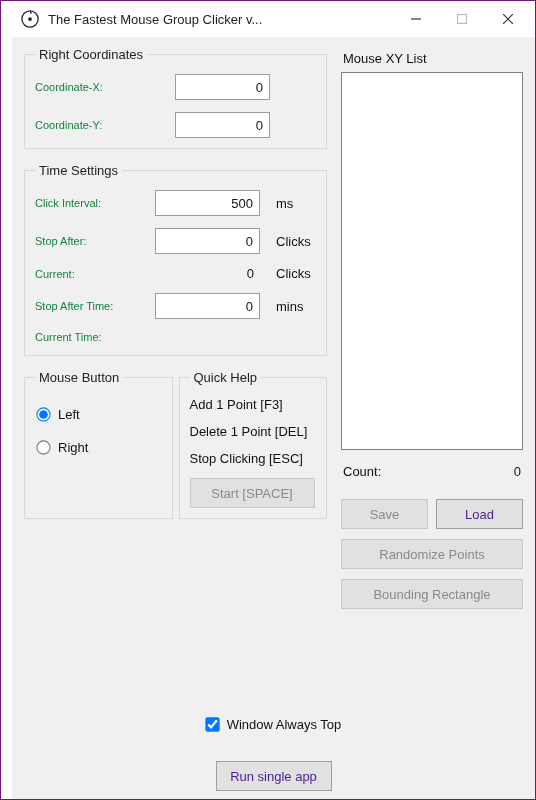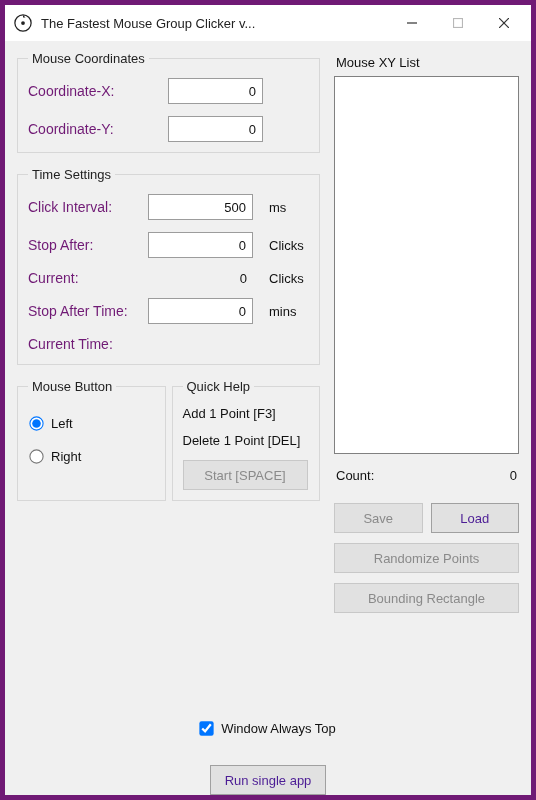--- a/index.html
+++ b/index.html
@@ -12,24 +12,25 @@
     font-size: 12px;
     color: #111;
     background: #fff;
     width: 536px;
     height: 800px;
     overflow: hidden;
   }
   .window {
     width: 536px;
     height: 800px;
-    border: 5px solid #701a75;
+    border: 1px solid #701a75;
     background: #fff;
     display: flex;
     flex-direction: column;
+    padding-left: 11px;
   }
   .titlebar {
     height: 36px;
     display: flex;
     align-items: center;
     padding: 0 4px 0 8px;
     color: #222;
     font-size: 13px;
   }
   .titlebar .app-icon {
@@ -75,22 +76,22 @@
     padding: 0 4px;
     color: #222;
   }
   .row {
     display: flex;
     align-items: center;
     margin-bottom: 12px;
   }
   .row:last-child { margin-bottom: 0; }
   .lbl {
-    font-size: 14px;
-    color: #701a75;
+    font-size: 11px;
+    color: #15803d;
   }
   .input {
     background: #fff;
     border: 1px solid #9c9c9c;
     height: 26px;
     text-align: right;
     padding: 0 6px;
     font-family: inherit;
     font-size: 13px;
     color: #111;
@@ -235,21 +236,21 @@
     </div>
   </div>
 
   <div class="client">
 
     <div class="cols">
 
       <div class="left-col">
 
         <fieldset>
-          <legend>Mouse Coordinates</legend>
+          <legend>Right Coordinates</legend>
           <div class="row coord-row">
             <span class="lbl">Coordinate-X:</span>
             <input class="input" value="0" style="">
           </div>
           <div class="row coord-row">
             <span class="lbl">Coordinate-Y:</span>
             <input class="input" value="0" style="">
           </div>
         </fieldset>
 
@@ -295,20 +296,21 @@
             <label class="radio-row">
               <input type="radio" name="mb" style="">
               <span>Right</span>
             </label>
           </fieldset>
 
           <fieldset>
             <legend>Quick Help</legend>
             <div class="help-line">Add 1 Point [F3]</div>
             <div class="help-line">Delete 1 Point [DEL]</div>
+            <div class="help-line">Stop Clicking [ESC]</div>
             <button class="btn muted" style="width:125px">Start [SPACE]</button>
           </fieldset>
         </div>
 
       </div>
 
       <div class="right-col">
         <div style="font-size:13px;margin:4px 0 6px 2px">Mouse XY List</div>
         <div class="xy-list"></div>
         <div class="count-row">

